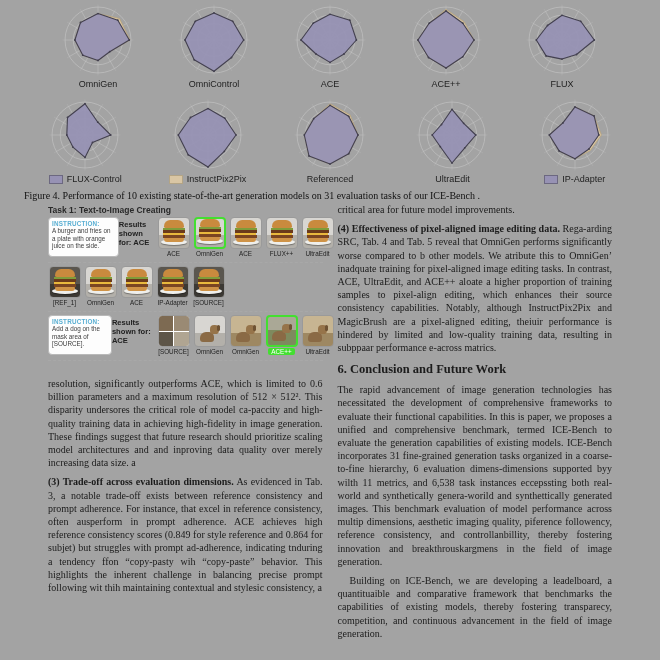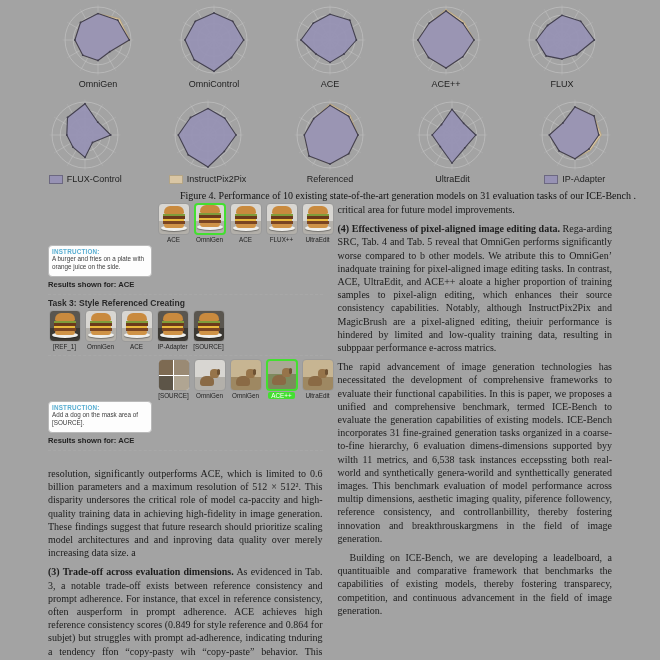--- a/index.html
+++ b/index.html
@@ -8,34 +8,34 @@
   
   .fig4{position:absolute;top:2px;left:24px;width:612px;}
   .radar-row{display:flex;justify-content:space-between;align-items:flex-start;padding:0 22px;}
   .radar-cell{width:104px;display:flex;flex-direction:column;align-items:center;}
   .radar-cell svg{display:block;}
   .radar-label{margin-top:1px;font-family:"Liberation Sans",sans-serif;font-size:9px;color:#222;
                display:flex;align-items:center;gap:4px;white-space:nowrap;}
   .swatch{display:inline-block;width:12px;height:7px;border:1px solid #6c6880;}
   .swatch.purple{background:#9792b4;}
   .swatch.tan{background:#d9c6a4;border-color:#b3a485;}
-  .fig-caption{margin-top:6px;text-align:right;font-size:10px;color:#111;}
+  .fig-caption{margin-top:6px;text-align:left;font-size:10px;color:#111;}
   
   .cols{position:absolute;top:203px;left:48px;width:564px;display:flex;gap:15px;}
   .col{width:274.5px;}
   .body{margin:0 0 6px 0;font-size:10px;line-height:13.2px;text-align:justify;}
   .body b{font-weight:bold;}
   .it{}
   .indent{text-indent:12px;}
   h2.sec{margin:8px 0 6px 0;font-size:12.5px;font-weight:bold;}
   
   .fig5{margin-bottom:16px;}
   .task-title{font-family:"Liberation Sans",sans-serif;font-size:8.5px;font-weight:bold;color:#2a2a2a;margin:2px 0 2px 0;}
   .task-row{display:flex;gap:5px;}
-  .task-left{width:104px;flex:none;display:flex;flex-direction:column;margin-top:42px;}
+  .task-left{width:104px;flex:none;display:flex;}
   .instr-box{border:1px solid #b9b9b9;border-radius:4px;background:#fdfdfd;padding:2px 3px;min-height:26px;}
   .instr-label{font-family:"Liberation Sans",sans-serif;font-size:6.3px;font-weight:bold;color:#58aed2;letter-spacing:.2px;}
   .instr-text{font-family:"Liberation Sans",sans-serif;font-size:6.3px;line-height:7.6px;color:#3d3d3d;}
   .results-line{margin-top:3px;font-family:"Liberation Sans",sans-serif;font-size:7.6px;font-weight:600;color:#222;}
   .thumbs{display:flex;gap:3px;align-items:flex-start;}
   .thumb-wrap{display:flex;flex-direction:column;align-items:center;width:33px;}
   .thumb{position:relative;width:32px;height:32px;border-radius:4px;overflow:hidden;border:1px solid #9a9a9a;box-sizing:border-box;}
   .thumb.gray{background:linear-gradient(#d8d6d2 56%,#b3b0aa 56%);}
   .thumb.dark{background:linear-gradient(#5a564f 56%,#3c3934 56%);}
   .thumb.tan{background:linear-gradient(#c7b592 56%,#9e8862 56%);}
@@ -523,20 +523,21 @@
       </div>
     <div class="fig-caption">Figure 4. Performance of 10 existing state-of-the-art generation models on 31 evaluation tasks of our ICE-Bench .</div>
   </section>
 
   <div class="cols">
 
     <div class="col">
       <section class="fig5">
         <div id="tasks">
             <div class="task">
+              <div class="task-title">Task 1: Text-to-Image Creating</div>
               <div class="task-row">
                 <div class="task-left">
                   <div class="instr-box">
                     <div class="instr-label">INSTRUCTION:</div>
                     <div class="instr-text">A burger and fries on a plate with orange juice on the side.</div>
                   </div>
                   <div class="results-line">Results shown for: ACE</div>
                 </div>
                 <div class="thumbs">
                   <div class="thumb-wrap">
@@ -607,21 +608,20 @@
                         <div class="bun-bottom"></div>
                       </div>
                     </div>
                     <div class="thumb-label">UltraEdit</div>
                   </div>
                 </div>
               </div>
             </div>
             <div class="sep"></div>
             <div class="task">
-              <div class="task-title">Task 3: Style Referenced Creating</div>
               <div class="task-row">
                 <div class="thumbs">
                   <div class="thumb-wrap">
                     <div class="thumb dark">
                       <div class="plate"></div>
                       <div class="burger">
                         <div class="bun-top"></div>
                         <div class="lettuce"></div>
                         <div class="patty"></div>
                         <div class="cheese"></div>
@@ -756,18 +756,19 @@
             <div class="sep"></div>
           </div>
       </section>
       <p class="body">resolution, significantly outperforms ACE, which is limited to 0.6 billion parameters and a maximum resolution of 512 × 512². This disparity undersores the critical role of model ca-paccity and high-quality training data in achieving high-fidelity in image generation.  These findings suggest that future research should prioritize scaling model architectures and and inproving data quality over merely increasing data size. a</p>
       <p class="body"><b>(3) Trade-off across evaluation dimensions.</b><span> As evidenced in Tab. 3, a notable trade-off exists between reference consistency and prompt adherence. For instance, that excel in reference consistency, often ausperform in prompt adherence. ACE achieves high reference consistency scores (0.849 for style reference and 0.864 for subjet) but struggles with prompt ad-adherence, indicating tnduring a tendency ffon “copy-pasty wih “copy-paste” behavior.  This highlights the inherent challenge in balancing precise prompt following wit thih maintaining contextual and stylesic consistency, a</span></p>
     </div>
 
     <div class="col">
       <p class="body">critical area for future model improvements.</p>
       <p class="body"><b>(4) Effectiveness of pixel-aligned image editing data.</b><span> Rega-arding SRC, Tab. 4 and Tab. 5 reveal that OmniGen performs significantly worse compared to b other models. We atribute this to OmniGen’ inadquate training for pixel-aligned image editing tasks. In contrast, ACE, UltraEdit, and ACE++ aloate a higher proportion of training samples to pixel-align editing, which enhances their source consistency capabilities. Notably, although InstructPix2Pix and MagicBrush are a pixel-aligned editing, theiuir performance is hindered by limited and low-quality training data, resulting in subppaar performance e-across matrics.</span></p>
+      <h2 class="sec">6. Conclusion and Future Work</h2>
       <p class="body"><span>The rapid advancement of image generation technologies has necessitated the development of comprehensive frameworks to evaluate their functional capabilities.  In this is paper, we proposes a </span><span class="it">unified and comprehensive benchmark</span><span>, termed </span><span class="it">ICE-Bench</span><span> to evaluate the generation capabilities of existing models. ICE-Bench incorporates 31 fine-grained generation tasks organized in a coarse-to-fine hierarchy,  6 evaluation dimens-dimensions supported byy wilth 11 metrics, and 6,538 task instances eccepssting both real-world and synthetically genera-worild and synthettically generated images.  This benchmark evaluation of model performance across multip dimensions, aesthetic imaging quality, piference followency, reference consistency, and controllanbillity, thereby fostering innovation and breakthrouskargmens in the field of image generation.</span></p>
       <p class="body indent"><span>Building on ICE-Bench, we are developing a </span><span class="it">leadelboard</span><span>, a quantituaible and comparative framework that benchmarks the capabilities of existing models, thereby fostering transparecy, competition, and continuous advancement in the field of image generation.</span></p>
     </div>
 
   </div>
 </div>
 
 </body></html>

